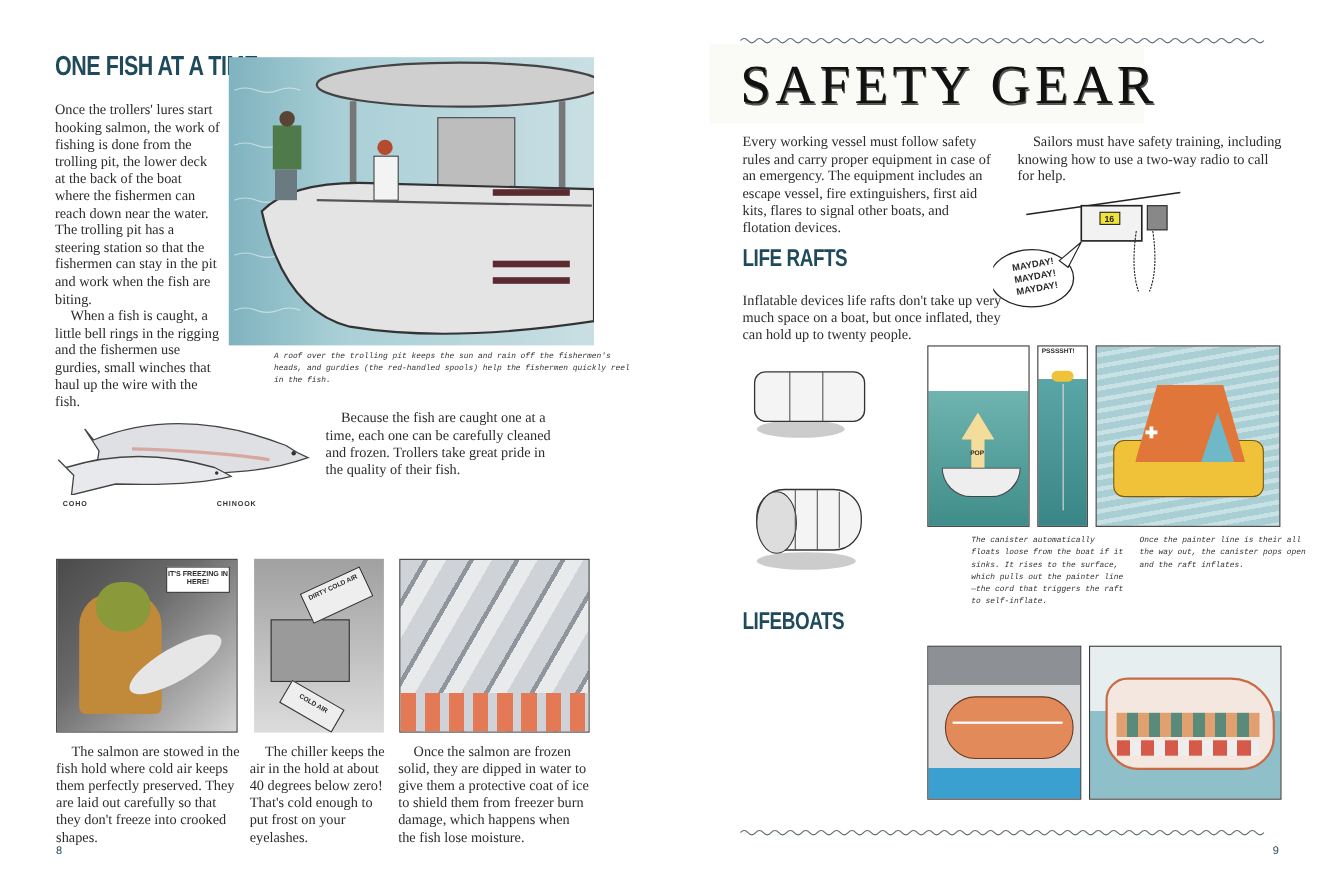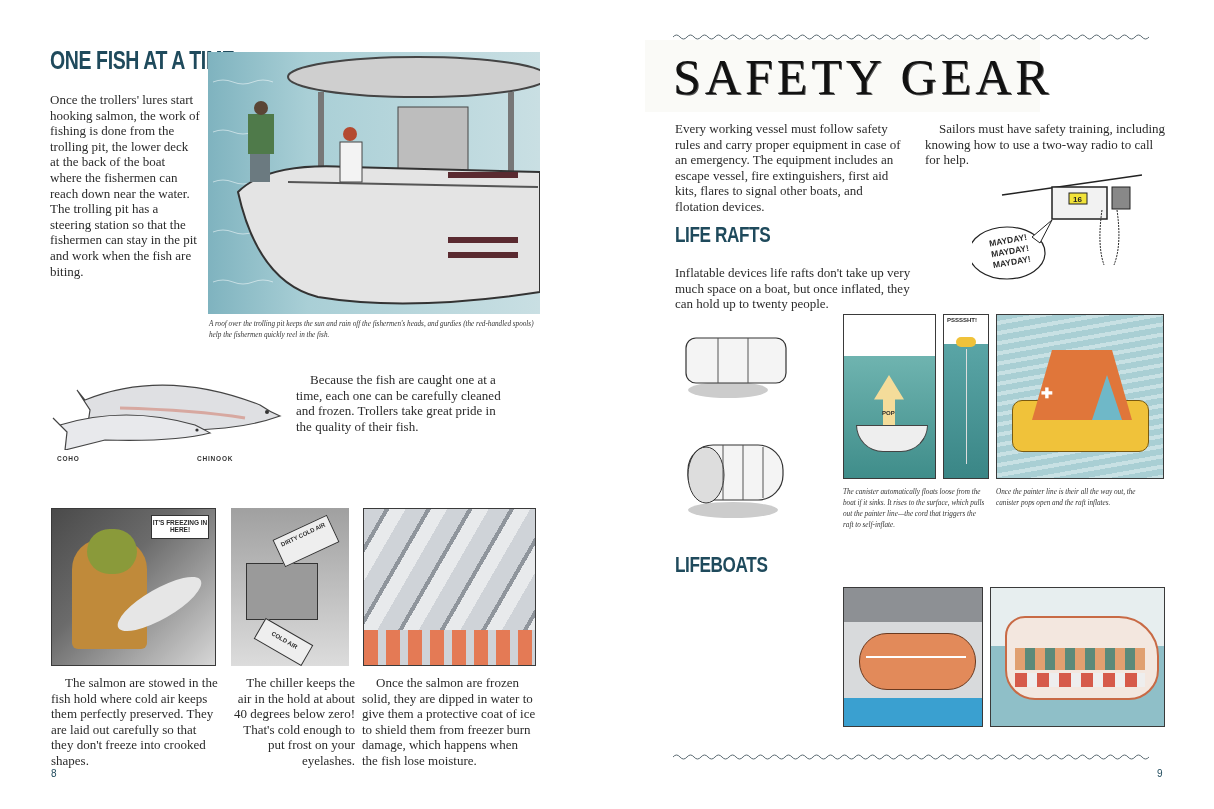--- a/index.html
+++ b/index.html
@@ -11,22 +11,22 @@
   .abs { position: absolute; }
   .heading {
     font-family: "Liberation Sans", "DejaVu Sans", sans-serif;
     font-weight: bold; color: #1f4a5c; letter-spacing: -0.5px;
     transform: scaleX(0.78); transform-origin: left top; white-space: nowrap;
   }
   .body-text { font-size: 13px; line-height: 15.6px; color: #2b2b2b; }
   .body-text p { margin: 0; }
   .body-text p.indent { text-indent: 14px; }
   .caption {
-    font-family: Liberation Serif, serif;
-    font-style: italic; font-size: 7.2px; line-height: 11px; color: #333;
+    font-family: Liberation Mono, monospace;
+    font-style: italic; font-size: 7.2px; line-height: 11px; color: #333; margin-left: 40px;
   }
   .label-sm {
     font-family: "Liberation Sans", "DejaVu Sans", sans-serif;
     font-size: 6.5px; letter-spacing: 0.8px; color: #333; font-weight: bold;
   }
   .pagenum {
     font-family: "Liberation Sans", "DejaVu Sans", sans-serif;
     font-size: 10px; color: #1f4a5c;
   }
   .illus { border: 1.5px solid #3a3a3a; box-sizing: border-box; overflow: hidden; }
@@ -37,20 +37,21 @@
     text-shadow: 1px 1px 0 #555;
   }
 </style>
 </head>
 <body>
 
 <div class="abs heading" style="left:50px; top:46px; font-size:25px;">ONE FISH AT A TIME</div>
 
 <div class="abs body-text" style="left:50px; top:92px; width:150px;">
   <p>Once the trollers' lures start hooking salmon, the work of fishing is done from the trolling pit, the lower deck at the back of the boat where the fishermen can reach down near the water. The trolling pit has a steering station so that the fishermen can stay in the pit and work when the fish are biting.</p>
+  <p class="indent">When a fish is caught, a little bell rings in the rigging and the fishermen use gurdies, small winches that haul up the wire with the fish.</p>
 </div>
 
 <div class="abs" style="left:208px; top:52px; width:332px; height:262px; background:linear-gradient(90deg,#7fb3bf 0%,#a9cfd6 30%,#c9dfe3 100%);">
   <svg width="332" height="262" viewBox="0 0 332 262">
     <g stroke="#fff" stroke-width="1" opacity="0.5" fill="none">
       <path d="M5 30 q10 -4 20 0 t20 0 t20 0"></path>
         <path d="M5 80 q10 -4 20 0 t20 0 t20 0"></path>
       <path d="M5 130 q10 -4 20 0 t20 0 t20 0"></path>
         <path d="M5 180 q10 -4 20 0 t20 0 t20 0"></path>
       <path d="M5 230 q10 -4 20 0 t20 0 t20 0"></path>
@@ -102,21 +103,21 @@
   <div class="abs" style="left:25px; top:122px; width:55px; height:24px; background:#eee; border:1px solid #333; transform:rotate(30deg); font:bold 6px 'Liberation Sans',sans-serif; text-align:center; padding-top:6px; box-sizing:border-box;">COLD AIR</div>
 </div>
 
 <div class="abs illus" style="left:363px; top:508px; width:173px; height:158px; background:repeating-linear-gradient(120deg,#cfd3d8 0 18px,#8f959c 18px 22px,#e8eaec 22px 36px);">
   <div class="abs" style="left:0; bottom:0; width:100%; height:35px; background:repeating-linear-gradient(90deg,#e47a55 0 14px,#cfd3d8 14px 22px);"></div>
 </div>
 
 <div class="abs body-text" style="left:51px; top:675px; width:170px;">
   <p class="indent">The salmon are stowed in the fish hold where cold air keeps them perfectly preserved. They are laid out carefully so that they don't freeze into crooked shapes.</p>
 </div>
-<div class="abs body-text" style="left:227px; top:675px; width:128px;text-align:right;">
+<div class="abs body-text" style="left:227px; top:675px; width:128px;">
   <p class="indent">The chiller keeps the air in the hold at about 40 degrees below zero! That's cold enough to put frost on your eyelashes.</p>
 </div>
 <div class="abs body-text" style="left:362px; top:675px; width:175px;">
   <p class="indent">Once the salmon are frozen solid, they are dipped in water to give them a protective coat of ice to shield them from freezer burn damage, which happens when the fish lose moisture.</p>
 </div>
 
 <div class="abs pagenum" style="left:51px; top:768px;">8</div>
 
 <svg class="abs wave" style="left:673px; top:32px;" width="490" height="10">
   <path d="M0 5 q3.5 -4 7 0 t7 0 t7 0 t7 0 t7 0 t7 0 t7 0 t7 0 t7 0 t7 0 t7 0 t7 0 t7 0 t7 0 t7 0 t7 0 t7 0 t7 0 t7 0 t7 0 t7 0 t7 0 t7 0 t7 0 t7 0 t7 0 t7 0 t7 0 t7 0 t7 0 t7 0 t7 0 t7 0 t7 0 t7 0 t7 0 t7 0 t7 0 t7 0 t7 0 t7 0 t7 0 t7 0 t7 0 t7 0 t7 0 t7 0 t7 0 t7 0 t7 0 t7 0 t7 0 t7 0 t7 0 t7 0 t7 0 t7 0 t7 0 t7 0 t7 0 t7 0 t7 0 t7 0 t7 0 t7 0 t7 0 t7 0 t7 0" fill="none" stroke="#5b6a72" stroke-width="1"></path>
@@ -125,21 +126,21 @@
 <div class="abs" style="left:645px; top:40px; width:395px; height:72px; background:#fafaf7;"></div>
 <div class="abs safety-title" style="left:673px; top:48px;">SAFETY GEAR</div>
 
 <div class="abs body-text" style="left:675px; top:121px; width:235px;">
   <p>Every working vessel must follow safety rules and carry proper equipment in case of an emergency. The equipment includes an escape vessel, fire extinguishers, first aid kits, flares to signal other boats, and flotation devices.</p>
 </div>
 <div class="abs body-text" style="left:925px; top:121px; width:245px;">
   <p class="indent">Sailors must have safety training, including knowing how to use a two-way radio to call for help.</p>
 </div>
 
-<div class="abs" style="left:972px; top:165px; width:200px; height:125px;">
+<div class="abs" style="left:903px; top:165px; width:200px; height:125px;">
   <svg width="200" height="125" viewBox="0 0 200 125">
     <path d="M30 30 Q100 20 170 10" stroke="#222" stroke-width="1.5" fill="none"></path>
     <rect x="80" y="22" width="55" height="32" fill="#f2f2f2" stroke="#222" stroke-width="1.5"></rect>
     <rect x="97" y="28" width="18" height="11" fill="#f2e33a" stroke="#222"></rect>
     <text x="101" y="37" font-size="8" font-family="Liberation Sans, sans-serif" font-weight="bold" fill="#222">16</text>
     <rect x="140" y="22" width="18" height="22" fill="#888" stroke="#222"></rect>
     <path d="M130 45 Q125 80 132 100 M145 45 Q150 80 142 100" stroke="#222" stroke-width="1" fill="none" stroke-dasharray="2 1"></path>
     <ellipse cx="35" cy="88" rx="38" ry="26" fill="#fff" stroke="#222" stroke-width="1.2"></ellipse>
     <path d="M60 72 L80 55 L68 78Z" fill="#fff" stroke="#222"></path>
   </svg>

